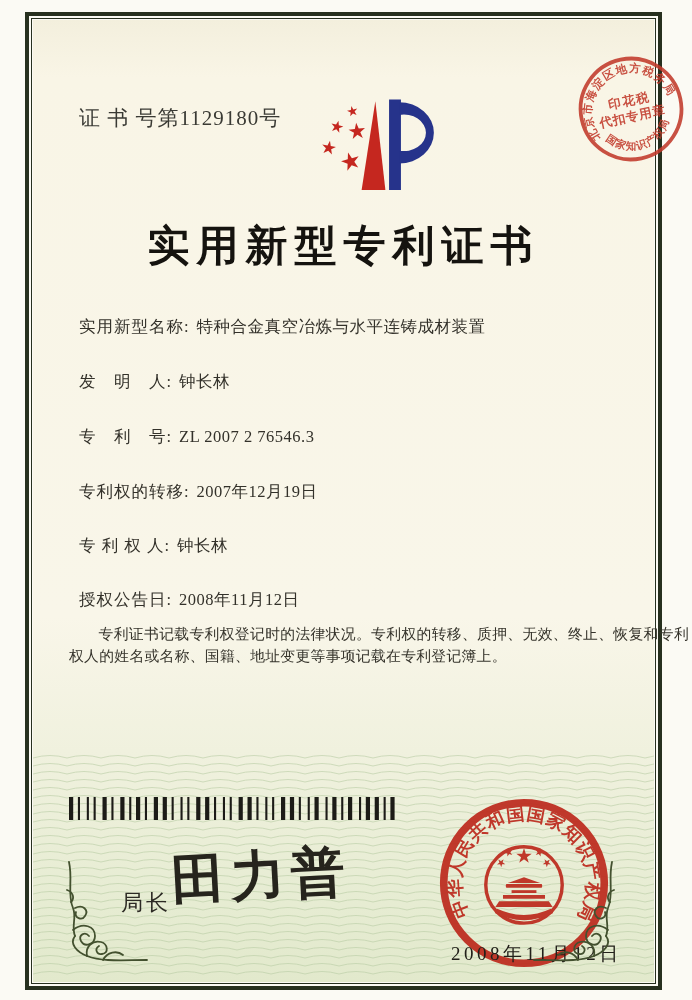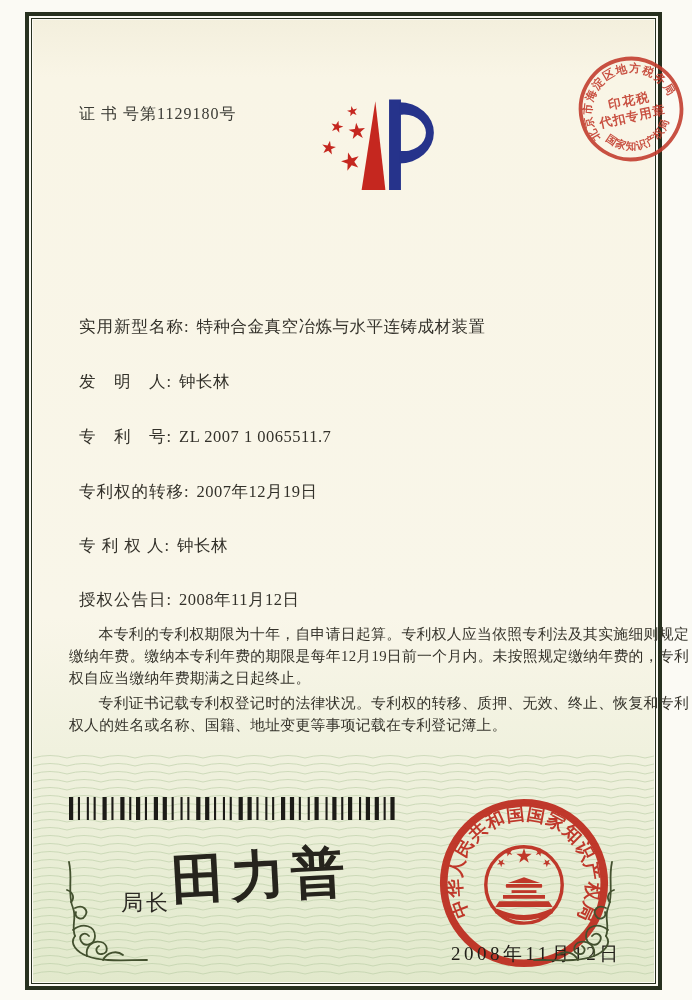--- a/index.html
+++ b/index.html
@@ -18,21 +18,21 @@
   }
   .paper {
     position:absolute; left:33px; top:20px; right:38px; bottom:18px;
     background:linear-gradient(180deg,#f3efdd 0%,#f9f5e6 6%,#f9f6e9 62%,#f0f1de 76%,#e6ecd2 92%,#e2e9cc 100%);
   }
   .waves { position:absolute; left:0; right:0; bottom:0; height:230px; z-index:0; }
   .content { position:absolute; inset:0; z-index:1; }
 
   .cert-no {
     position:absolute; left:46px; top:84px;
-    font-size:16px; letter-spacing:1px; color:#3a3a34;
+    font-size:21px; letter-spacing:1px; color:#3a3a34;
   }
   .logo { position:absolute; left:282px; top:76px; }
   .title {
     position:absolute; left:0; right:0; top:198px; text-align:center;
     font-size:42px; font-weight:bold; color:#15130f; letter-spacing:7px;
   }
   .tax-stamp { position:absolute; left:535px; top:26px; opacity:.88; }
 
   .fields { position:absolute; left:46px; top:0; right:40px; }
   .field-row { position:absolute; left:0; font-size:16.5px; color:#33312a; white-space:nowrap; }
@@ -116,20 +116,21 @@
           <use href="#star" transform="translate(15,56) scale(8) rotate(10)"></use>
           <use href="#star" transform="translate(39,71) scale(10.5) rotate(-16)"></use>
         </g>
         <path d="M66,5 L77,102 L51,102 Z" fill="#c5271f"></path>
         <g fill="#26338b">
           <path d="M81,3 L94,3 L94,102 L81,102 Z"></path>
           <path d="M92,6 a38,33.5 0 1 1 0,67 l0,-14 a24,20 0 1 0 0,-39 z"></path>
         </g>
       </svg>
 
+      <div class="title">实用新型专利证书</div>
 
       <svg class="tax-stamp" width="126" height="126" viewBox="0 0 150 150">
         <defs>
           <path id="taxTop" d="M 33.4,103 A 48,48 0 1 1 116.6,103"></path>
           <path id="taxBot" d="M 35.5,101 A 46,46 0 0 0 114.5,101"></path>
         </defs>
         <g transform="rotate(-12 75 75)">
           <circle cx="75" cy="75" r="60" fill="none" stroke="#c23a2b" stroke-width="4.5"></circle>
           <text font-size="13.5" font-weight="bold" fill="#c23a2b" letter-spacing="1.5">
             <textPath href="#taxTop" startOffset="2">北京市海淀区地方税务局</textPath>
@@ -138,28 +139,27 @@
             <textPath href="#taxBot" startOffset="4">国家知识产权局</textPath>
           </text>
           <text x="75" y="70" text-anchor="middle" font-size="15" font-weight="bold" fill="#c23a2b" letter-spacing="2">印花税</text>
           <text x="75" y="89" text-anchor="middle" font-size="15" font-weight="bold" fill="#c23a2b" letter-spacing="1">代扣专用章</text>
         </g>
       </svg>
 
       <div class="fields">
         <div class="field-row row0"><span class="lab">实用新型名称:</span><span class="val">特种合金真空冶炼与水平连铸成材装置</span></div>
         <div class="field-row row1"><span class="lab">发　明　人:</span><span class="val">钟长林</span></div>
-        <div class="field-row row2"><span class="lab">专　利　号:</span><span class="val">ZL 2007 1 0065511.7</span></div>
+        <div class="field-row row2"><span class="lab">专　利　号:</span><span class="val">ZL 2007 2 76546.3</span></div>
         <div class="field-row row3"><span class="lab">专利权的转移:</span><span class="val">2007年12月19日</span></div>
         <div class="field-row row4"><span class="lab">专 利 权 人:</span><span class="val">钟长林</span></div>
         <div class="field-row row5"><span class="lab">授权公告日:</span><span class="val">2008年11月12日</span></div>
       </div>
 
       <div class="paras">
-        <p>本专利的专利权期限为十年，自申请日起算。专利权人应当依照专利法及其实施细则规定缴纳年费。缴纳本专利年费的期限是每年12月19日前一个月内。未按照规定缴纳年费的，专利权自应当缴纳年费期满之日起终止。</p>
         <p>专利证书记载专利权登记时的法律状况。专利权的转移、质押、无效、终止、恢复和专利权人的姓名或名称、国籍、地址变更等事项记载在专利登记簿上。</p>
       </div>
 
       <svg class="barcode" id="barcodeSvg" width="356" height="24" viewBox="0 0 356 24">
           <rect x="1" y="0" width="4.2" height="23" fill="#1c1b17"></rect>
           <rect x="9.9" y="0" width="2.1" height="23" fill="#1c1b17"></rect>
           <rect x="18.8" y="0" width="2.1" height="23" fill="#1c1b17"></rect>
           <rect x="25.6" y="0" width="2.1" height="23" fill="#1c1b17"></rect>
           <rect x="34.5" y="0" width="4.2" height="23" fill="#1c1b17"></rect>
           <rect x="43.4" y="0" width="2.1" height="23" fill="#1c1b17"></rect>

